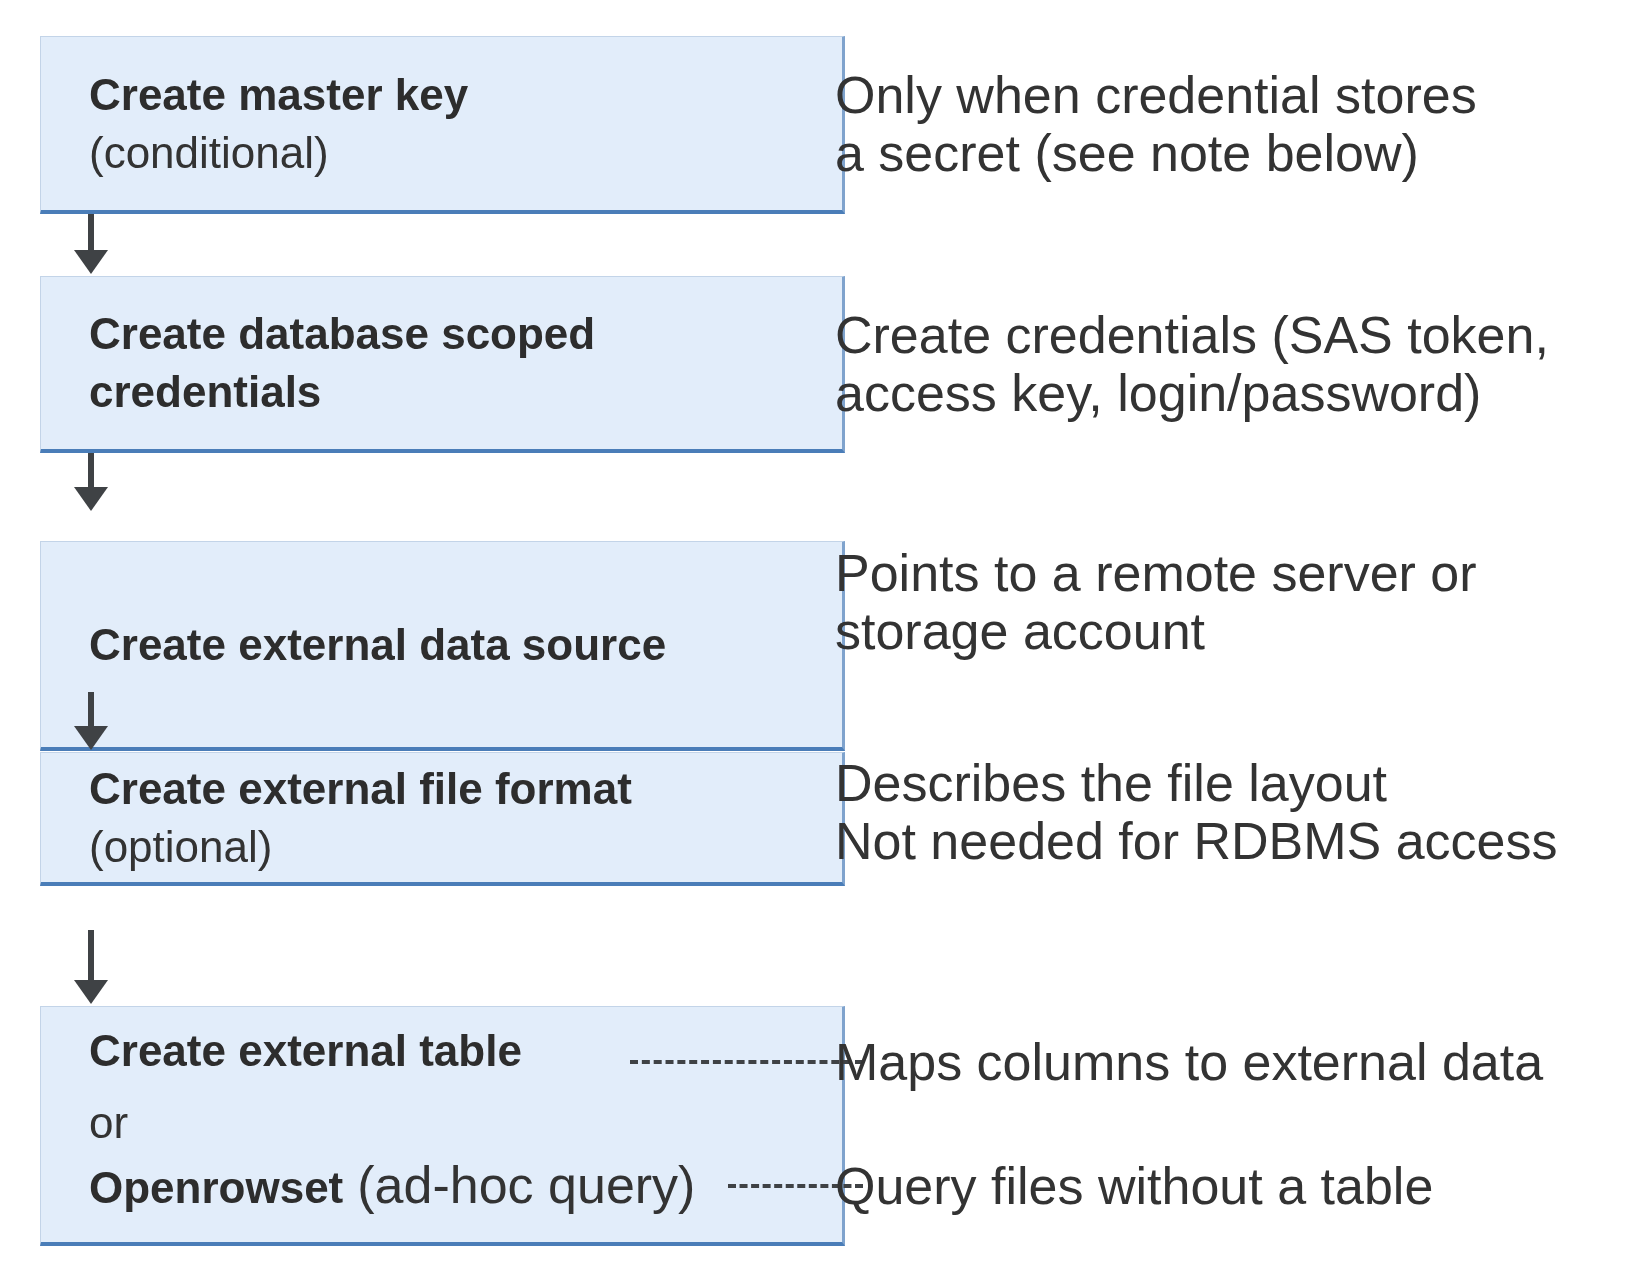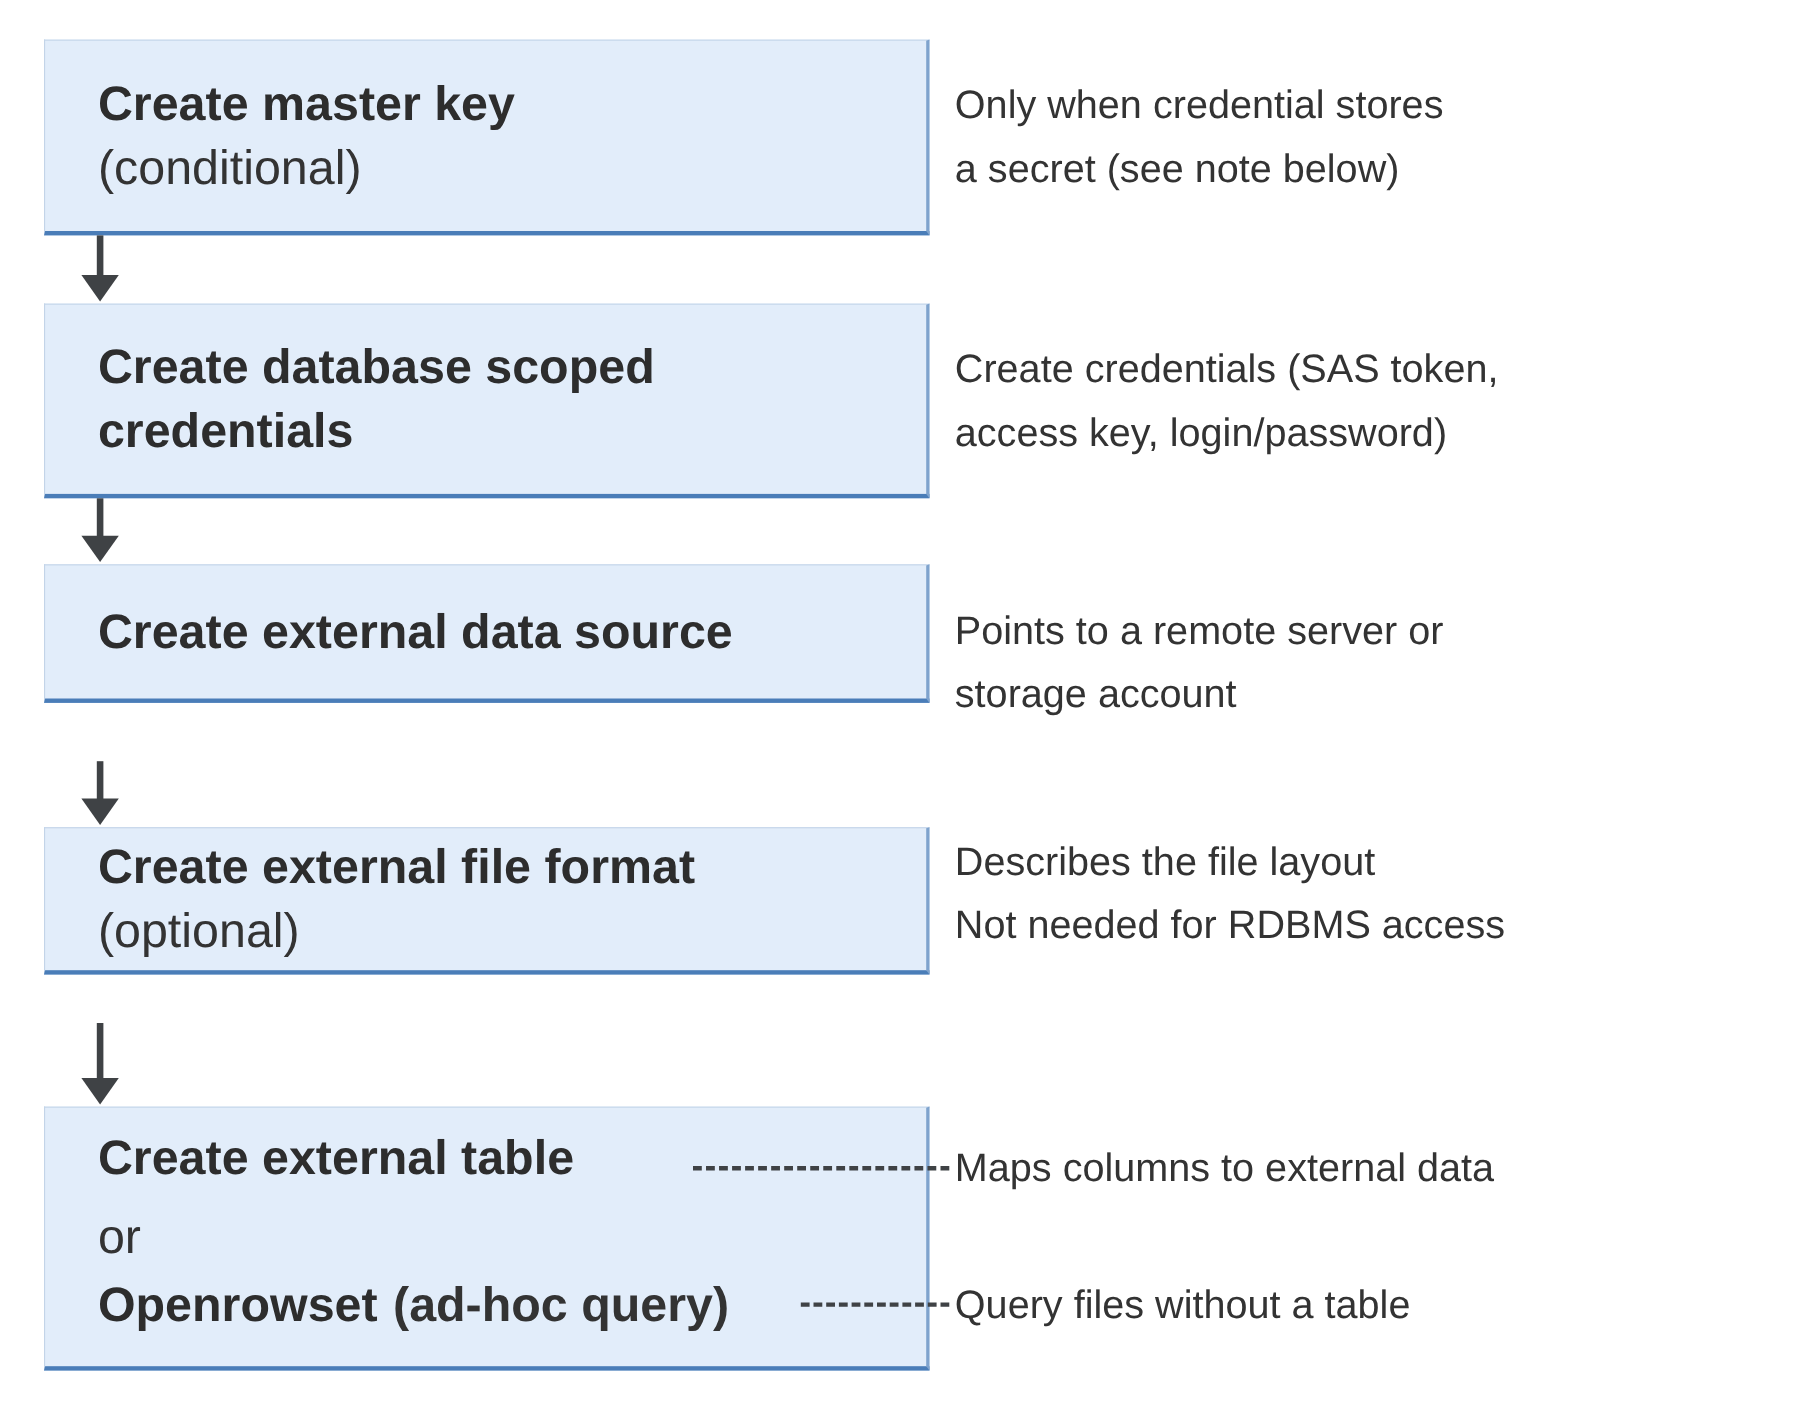--- a/index.html
+++ b/index.html
@@ -44,22 +44,22 @@
     line-height: 58px;
     font-weight: normal;
     color: var(--body_text, #333333);
   }
   .box5 .line {
     line-height: 62px;
     white-space: nowrap;
   }
   .box5 .box-title { line-height: 62px; text-align: center; }
   .box5 .inline-qualifier {
-    font-size: 44px;
-    font-weight: bold;
+    font-size: 52px;
+    font-weight: normal;
     color: var(--body_text, #333333);
     margin-left: 14px;
   }
 
   
   .arrow {
     position: absolute;
     left: 74px;
     width: 34px;
   }
@@ -87,22 +87,22 @@
   
   .dash {
     position: absolute;
     height: 0;
     border-top: 4px dashed var(--arrow_color, #3f4245);
   }
 
   
   .note {
     position: absolute;
-    left: 868px;
-    font-size: 36px;
+    left: 835px;
+    font-size: 52px;
     line-height: 58px;
     color: var(--body_text, #333333);
     white-space: nowrap;
   }
 </style>
 </head>
 <body>
 
 <div class="canvas">
 
@@ -118,21 +118,21 @@
 
   <div class="box" style="top:276px;height:177px">
     <div class="box-title">Create database scoped credentials</div>
   </div>
   <div class="note" style="top:306px">
     <div>Create credentials (SAS token,</div>
     <div>access key, login/password)</div>
   </div>
   <div class="arrow" style="top:453px;height:58px"></div>
 
-  <div class="box" style="top:513px;height:126px">
+  <div class="box" style="top:541px;height:210px">
     <div class="box-title">Create external data source</div>
   </div>
   <div class="note" style="top:544px">
     <div>Points to a remote server or</div>
     <div>storage account</div>
   </div>
   <div class="arrow" style="top:692px;height:58px"></div>
 
   <div class="box" style="top:752px;height:134px">
     <div class="box-title">Create external file format</div>

